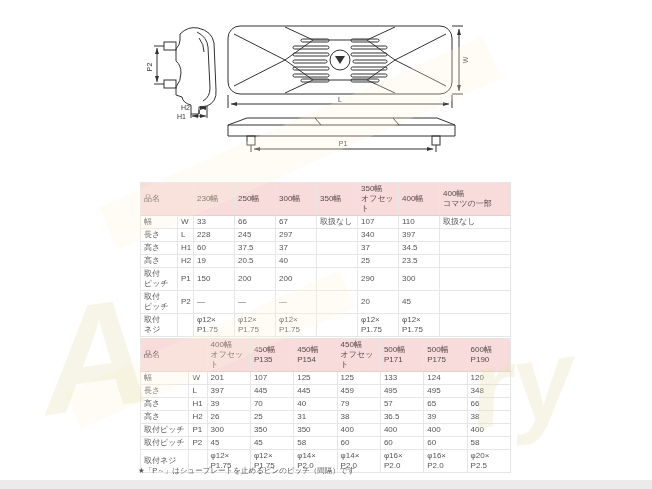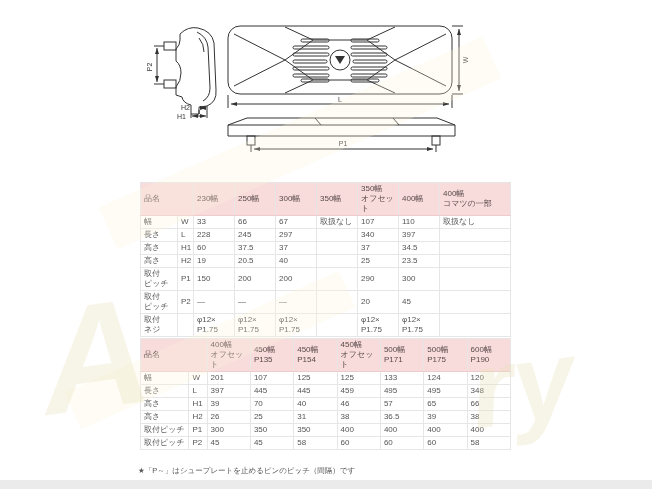--- a/index.html
+++ b/index.html
@@ -303,21 +303,21 @@
           <td>495</td>
           <td>495</td>
           <td>348</td>
         </tr>
         <tr>
           <td>高さ</td>
           <td>H1</td>
           <td>39</td>
           <td>70</td>
           <td>40</td>
-          <td>46</td>
+          <td>79</td>
           <td>57</td>
           <td>65</td>
           <td>66</td>
         </tr>
         <tr>
           <td>高さ</td>
           <td>H2</td>
           <td>26</td>
           <td>25</td>
           <td>31</td>
@@ -341,19 +341,37 @@
           <td>取付ピッチ</td>
           <td>P2</td>
           <td>45</td>
           <td>45</td>
           <td>58</td>
           <td>60</td>
           <td>60</td>
           <td>60</td>
           <td>58</td>
         </tr>
+        <tr>
+          <td>取付ネジ</td>
+          <td></td>
+          <td>φ12×
+P1.75</td>
+          <td>φ12×
+P1.75</td>
+          <td>φ14×
+P2.0</td>
+          <td>φ14×
+P2.0</td>
+          <td>φ16×
+P2.0</td>
+          <td>φ16×
+P2.0</td>
+          <td>φ20×
+P2.5</td>
+        </tr>
       </tbody>
   </table>
 
   <div id="note">★「P～」はシュープレートを止めるピンのピッチ（間隔）です</div>
 
   <div id="bottom-edge"></div>
 </div>
 
 </body></html>

